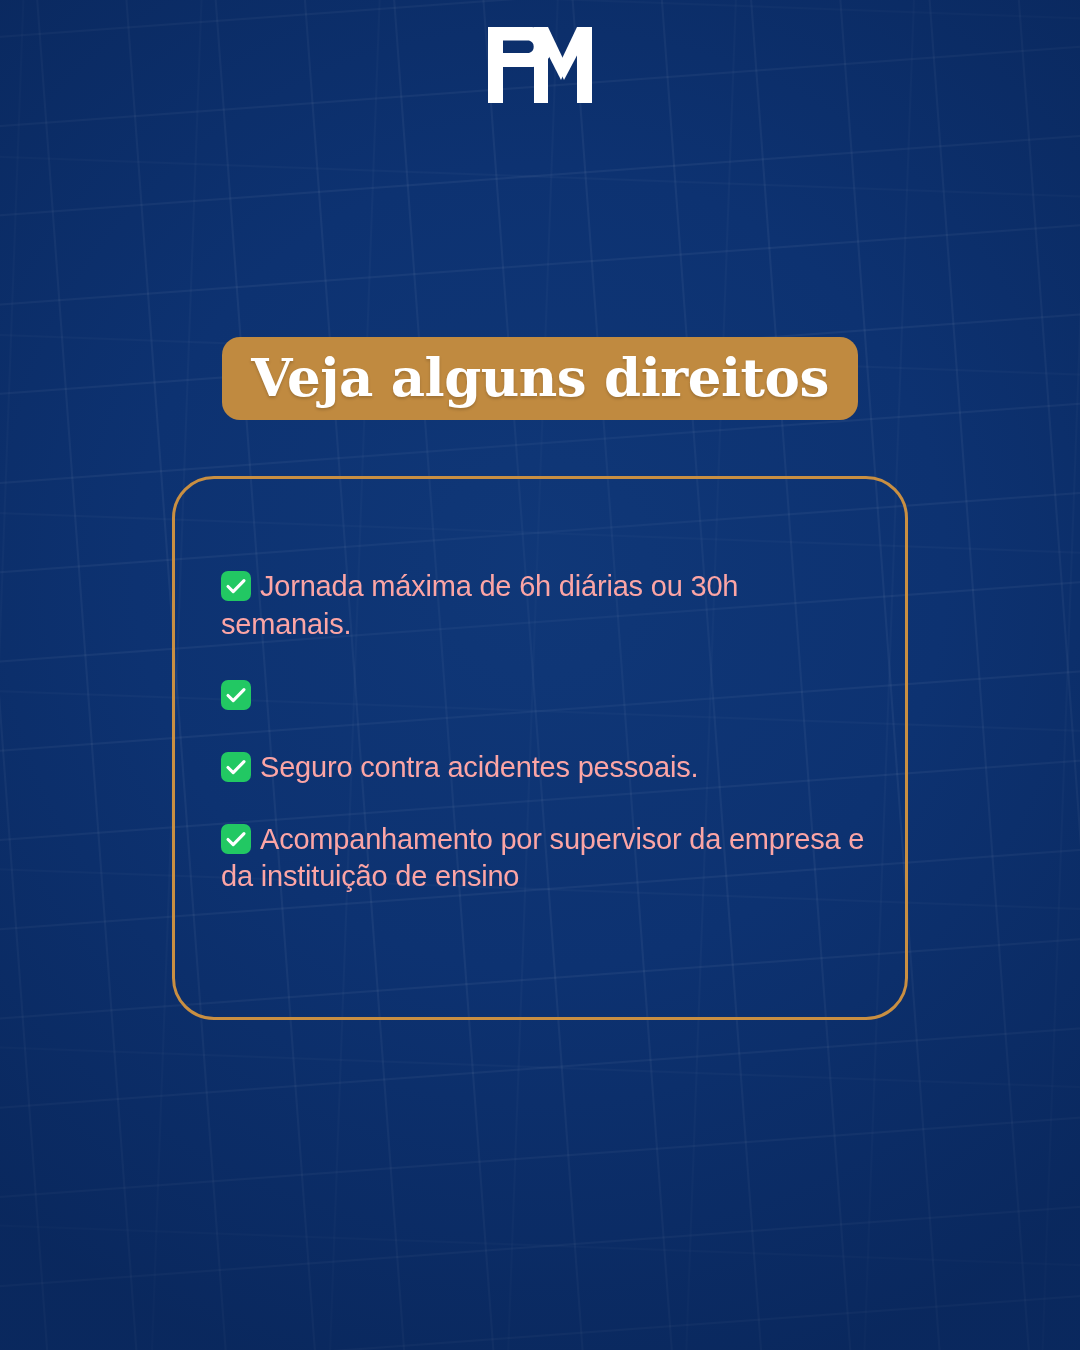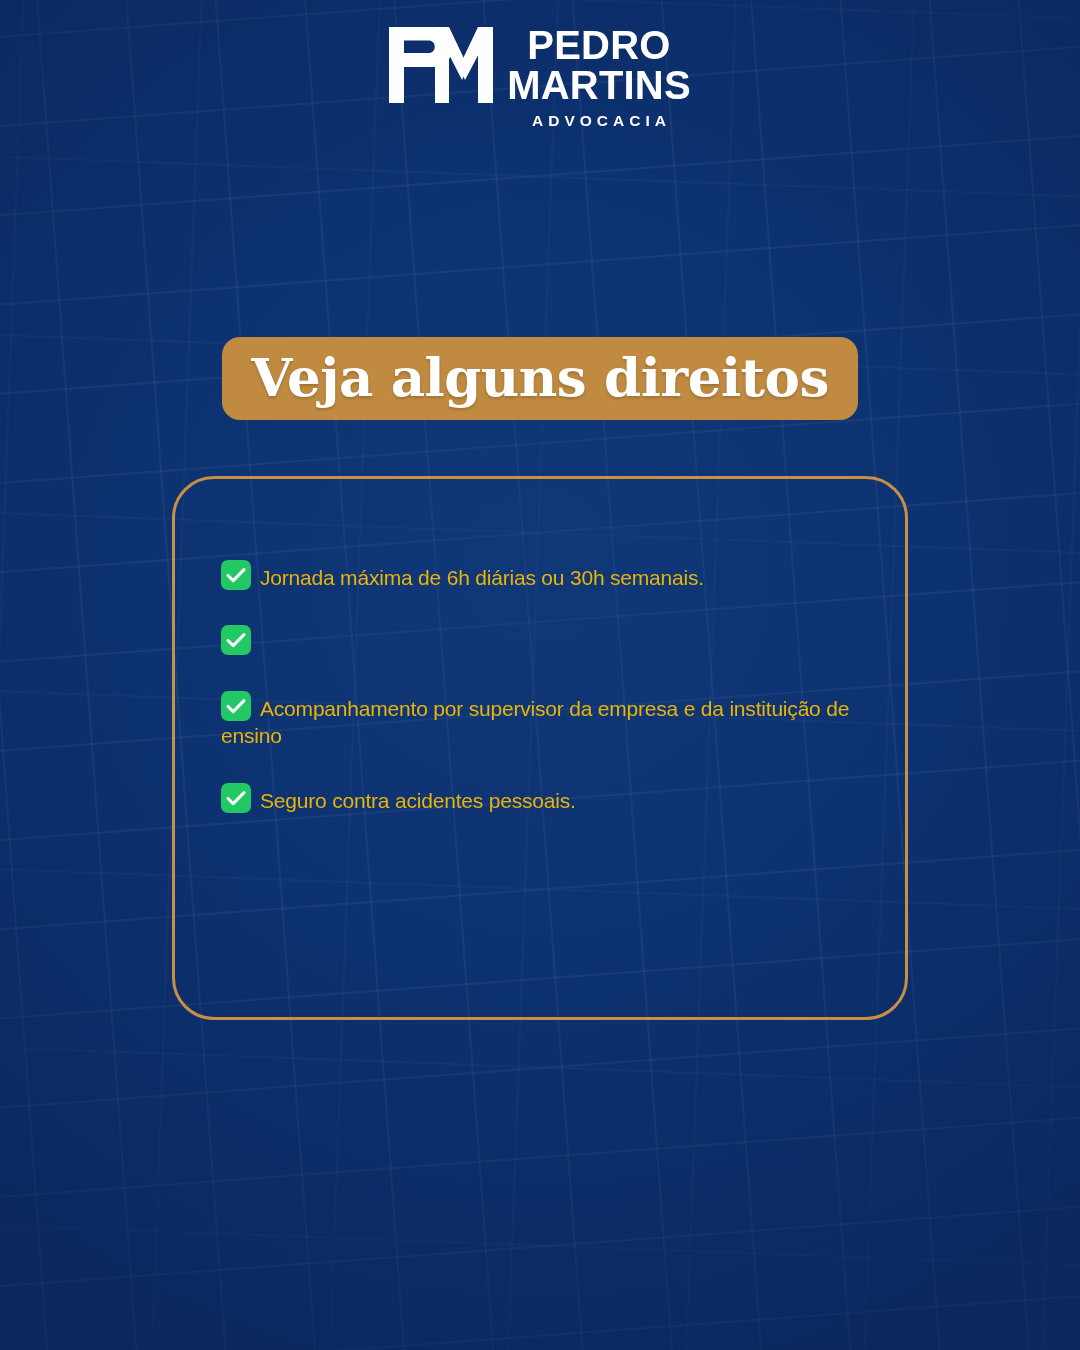--- a/index.html
+++ b/index.html
@@ -140,24 +140,24 @@
     border-radius: 42px;
     box-sizing: border-box;
   }
   .card-list {
     position: absolute;
     left: 46px;
     top: 60px;
     width: 652px;
   }
   .rights-item {
-    color: #eab308;
+    color: #fca5a5;
     font-family: "Liberation Sans", sans-serif;
     font-weight: normal;
-    font-size: 21px;
+    font-size: 29px;
     line-height: 1.30;
     letter-spacing: -0.2px;
     margin-bottom: 34px;
   }
   .rights-item:last-child { margin-bottom: 0; }
 
   .check-icon {
     display: inline-block;
     vertical-align: -5px;
     width: 30px;
@@ -191,25 +191,20 @@
           <rect x="0" y="0" width="15" height="76" fill="#ffffff"></rect>
           <path d="M15 0 H44 A20 20 0 0 1 44 40 H15 V26 H41 A6.5 6.5 0 0 0 41 13.5 H15 Z" fill="#ffffff"></path>
 
           <rect x="46" y="0" width="14" height="76" fill="#ffffff"></rect>
           <rect x="89" y="0" width="15" height="76" fill="#ffffff"></rect>
           <path d="M46 0 L60 0 L79 40 L73 53 Z" fill="#ffffff"></path>
           <path d="M104 0 L89 0 L70 40 L76 53 Z" fill="#ffffff"></path>
         </svg>
       </span>
 
-      <span class="logo-text-col">
-        <span class="logo-line">PEDRO</span>
-        <span class="logo-line">MARTINS</span>
-        <span class="logo-sub">ADVOCACIA</span>
-      </span>
 
     </div>
   </div>
 
   <div class="banner">
     <span class="banner-text">Veja alguns direitos</span>
   </div>
 
   <div class="card">
     <div class="card-list">
@@ -217,22 +212,22 @@
       <p class="rights-item"><span class="check-icon"><svg width="22" height="22" viewBox="0 0 22 22" xmlns="http://www.w3.org/2000/svg">
               <path d="M3 11.5 L8.2 16.6 L19 5.6" fill="none" stroke="#ffffff" stroke-width="3.1" stroke-linecap="round" stroke-linejoin="round"></path>
             </svg></span><span>Jornada máxima de 6h diárias ou 30h semanais.</span></p>
 
       <p class="rights-item"><span class="check-icon"><svg width="22" height="22" viewBox="0 0 22 22" xmlns="http://www.w3.org/2000/svg">
               <path d="M3 11.5 L8.2 16.6 L19 5.6" fill="none" stroke="#ffffff" stroke-width="3.1" stroke-linecap="round" stroke-linejoin="round"></path>
             </svg></span></p>
 
       <p class="rights-item"><span class="check-icon"><svg width="22" height="22" viewBox="0 0 22 22" xmlns="http://www.w3.org/2000/svg">
               <path d="M3 11.5 L8.2 16.6 L19 5.6" fill="none" stroke="#ffffff" stroke-width="3.1" stroke-linecap="round" stroke-linejoin="round"></path>
+            </svg></span><span>Seguro contra acidentes pessoais.</span></p>
+
+      <p class="rights-item"><span class="check-icon"><svg width="22" height="22" viewBox="0 0 22 22" xmlns="http://www.w3.org/2000/svg">
+              <path d="M3 11.5 L8.2 16.6 L19 5.6" fill="none" stroke="#ffffff" stroke-width="3.1" stroke-linecap="round" stroke-linejoin="round"></path>
             </svg></span><span>Acompanhamento por supervisor da empresa e da instituição de ensino</span></p>
-
-      <p class="rights-item"><span class="check-icon"><svg width="22" height="22" viewBox="0 0 22 22" xmlns="http://www.w3.org/2000/svg">
-              <path d="M3 11.5 L8.2 16.6 L19 5.6" fill="none" stroke="#ffffff" stroke-width="3.1" stroke-linecap="round" stroke-linejoin="round"></path>
-            </svg></span><span>Seguro contra acidentes pessoais.</span></p>
 
     </div>
   </div>
 
 </div>
 
 </body></html>

